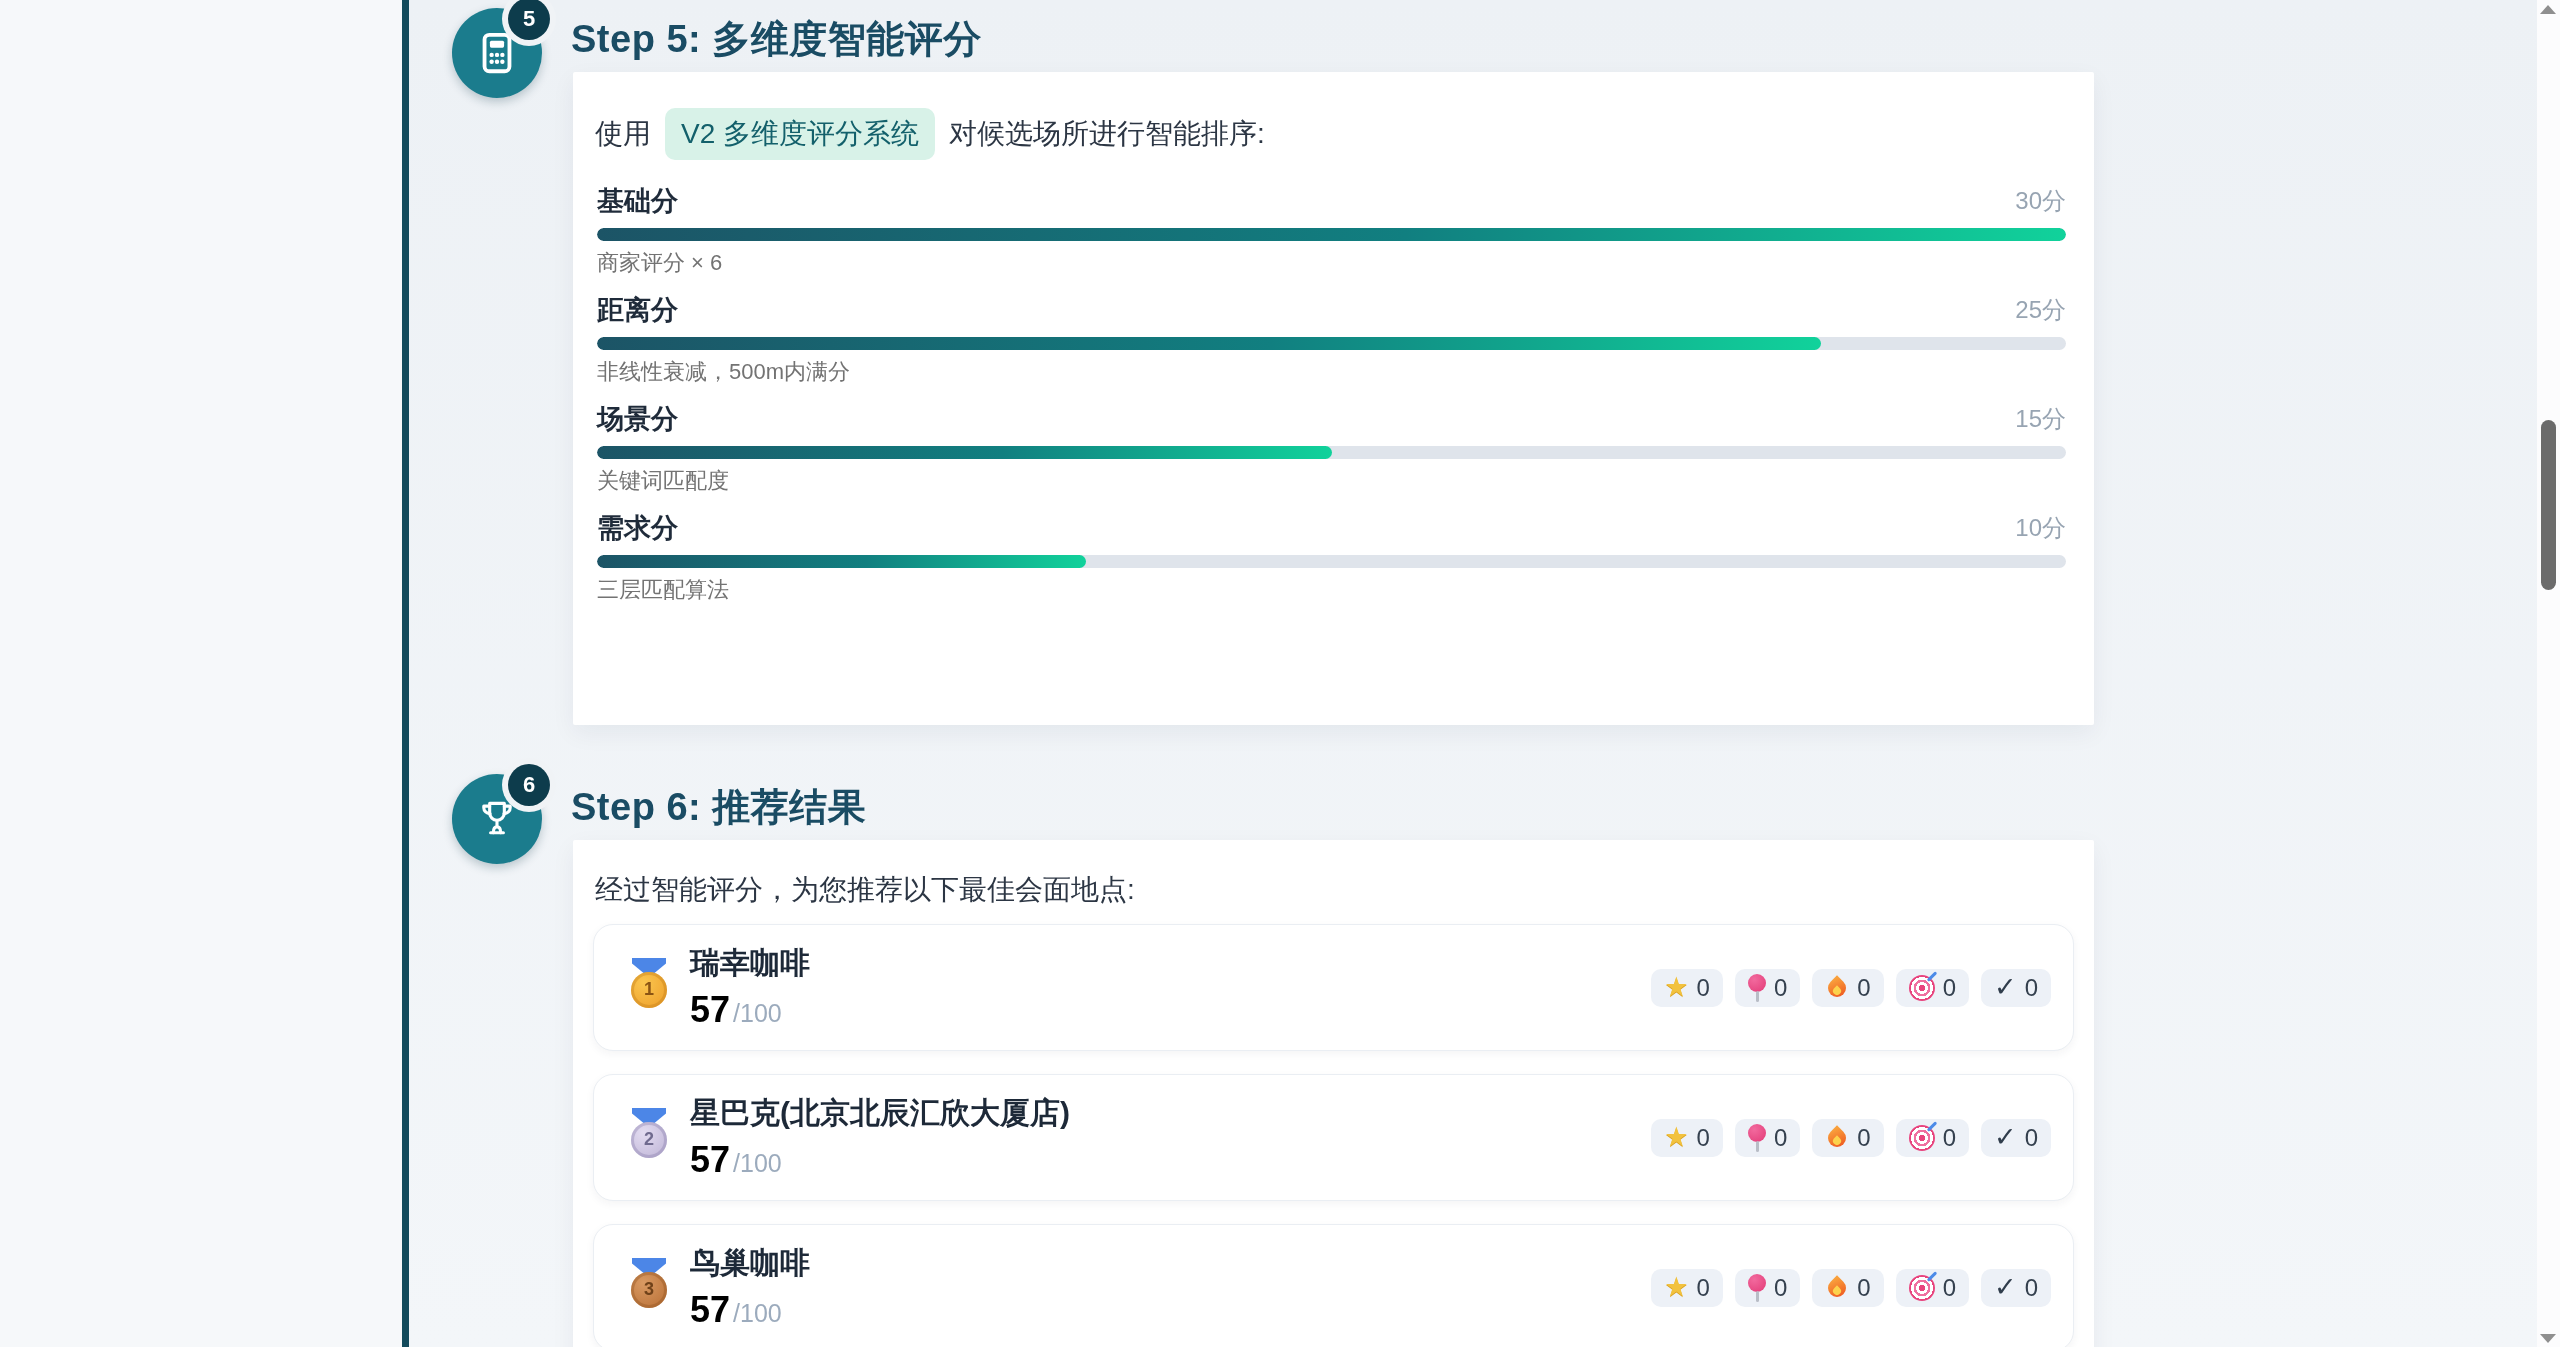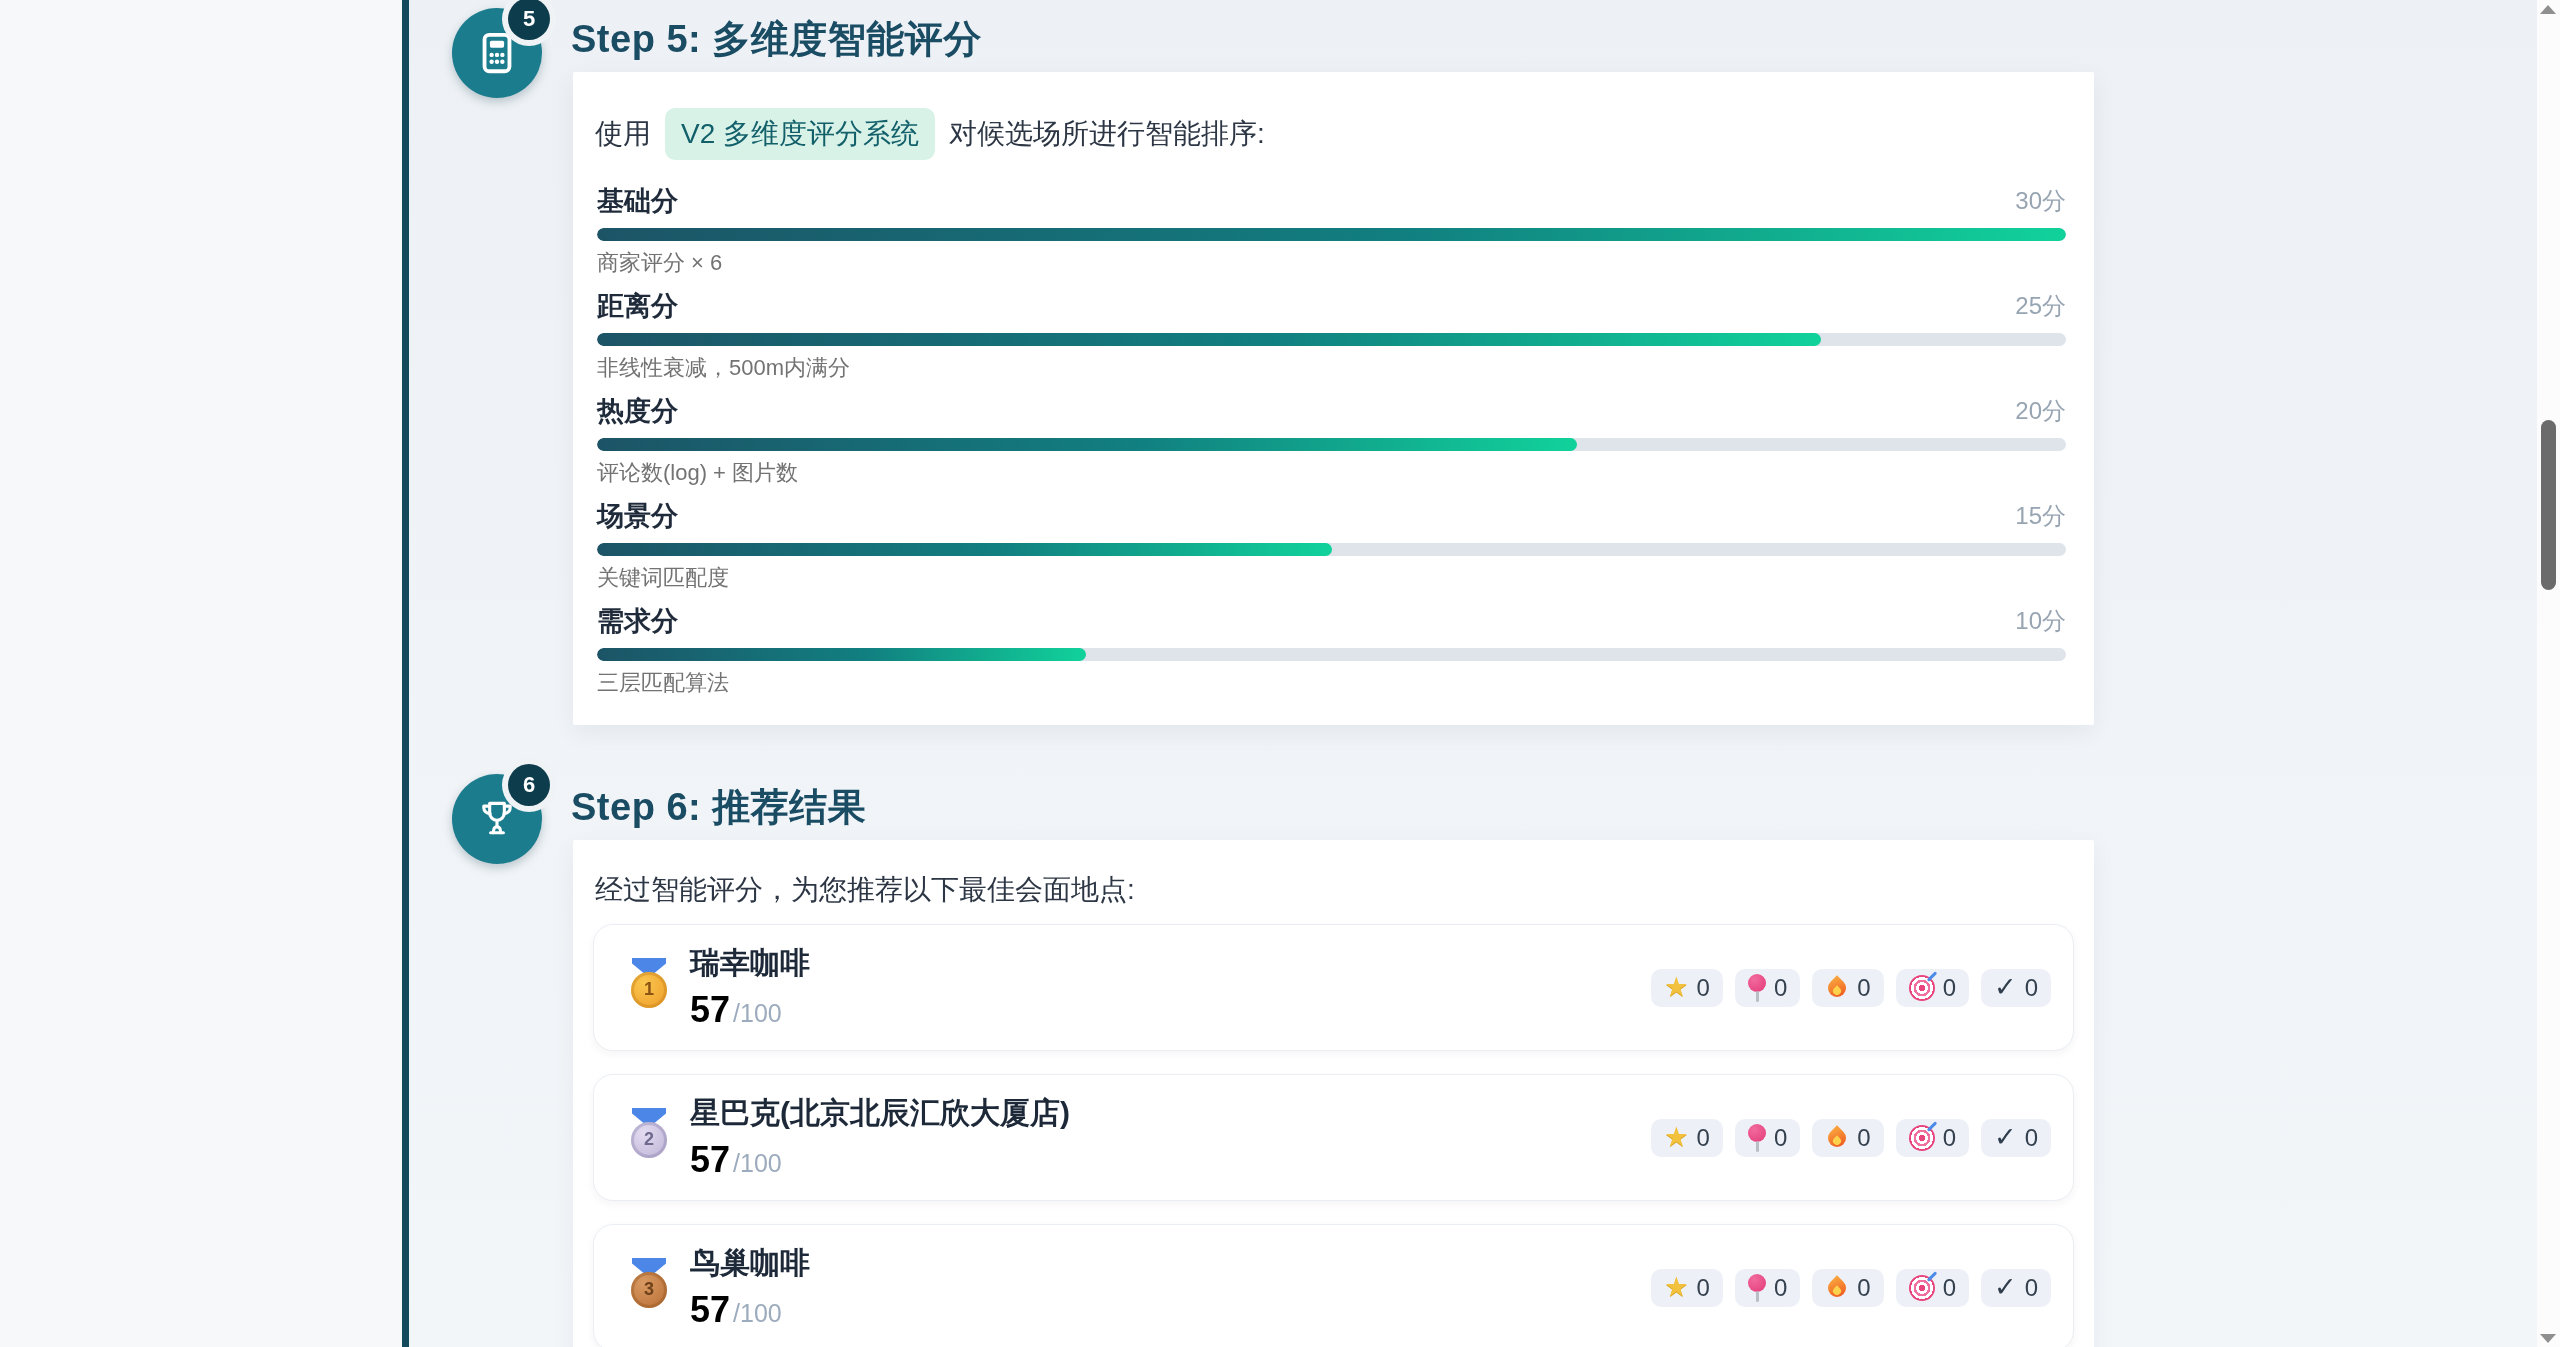--- a/index.html
+++ b/index.html
@@ -50,21 +50,21 @@
   }
   #card-6 .intro { padding:30px 20px 0 22px; line-height:40px; }
   .v2-badge {
     background:#d8f2e8; color:#13606b; font-weight:normal;
     padding:4px 16px; border-radius:10px; font-size:28px;
   }
 
   
   .scores { margin:24px 28px 0 24px; }
   .score-item { margin-bottom:12px; }
-  .score-head { display:flex; justify-content:space-between; align-items:flex-end; line-height:34px; }
+  .score-head { display:flex; justify-content:space-between; align-items:flex-end; line-height:34px;margin-top:16px; }
   .score-label { font-size:27px; font-weight:bold; color:#1f2b3a; }
   .score-points { font-size:24px; color:#97a4b2; }
   .score-track { margin-top:10px; height:13px; border-radius:7px; background:#dfe4eb; overflow:hidden; }
   .score-fill { height:13px; border-radius:7px; background:linear-gradient(90deg,#1c5466 0%,#117f80 55%,#11d29b 100%); }
   .score-desc { margin-top:8px; font-size:22px; color:#737373; line-height:28px; }
 
   
   .results { margin:14px 20px 0 20px; display:flex; flex-direction:column; gap:23px; }
   .result-card {
     height:127px; background:#ffffff; border:1px solid #eaeef3; border-radius:20px;
@@ -173,30 +173,20 @@
       <span class="score-label">距离分</span>
       <span class="score-points">25分</span>
     </div>
     <div class="score-track">
       <div class="score-fill" style="width: 83.3%;"></div>
     </div>
     <div class="score-desc">非线性衰减，500m内满分</div>
   </div>
       <div class="score-item">
     <div class="score-head">
-      <span class="score-label">热度分</span>
-      <span class="score-points">20分</span>
-    </div>
-    <div class="score-track">
-      <div class="score-fill" style="width: 66.7%;"></div>
-    </div>
-    <div class="score-desc">评论数(log) + 图片数</div>
-  </div>
-      <div class="score-item">
-    <div class="score-head">
       <span class="score-label">场景分</span>
       <span class="score-points">15分</span>
     </div>
     <div class="score-track">
       <div class="score-fill" style="width: 50%;"></div>
     </div>
     <div class="score-desc">关键词匹配度</div>
   </div>
       <div class="score-item">
     <div class="score-head">

